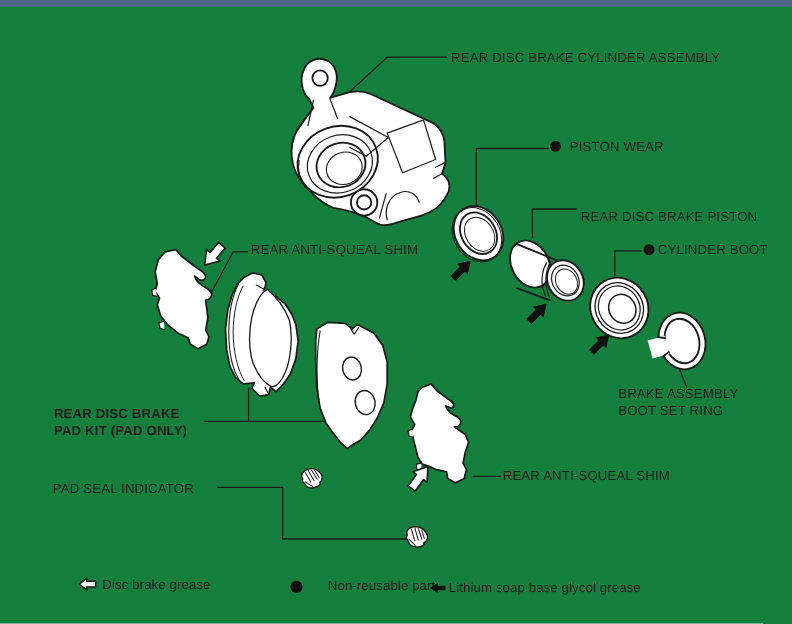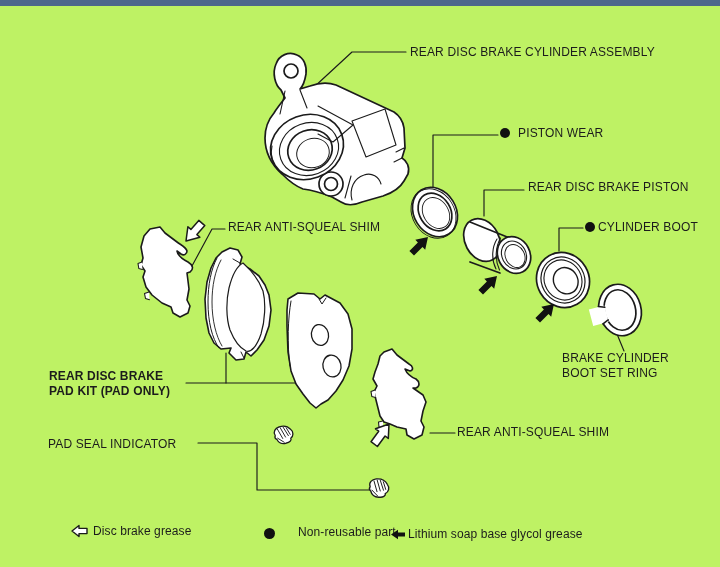--- a/index.html
+++ b/index.html
@@ -1,17 +1,17 @@
 <!DOCTYPE html>
 <html><head>
 <meta charset="utf-8">
 <style>
   html,body{margin:0;padding:0;background:#ffffff;}
   .stage{
-    position:relative;width:720px;height:567px;background:#bef264;
+    position:relative;width:720px;height:567px;background:#15803d;
     overflow:hidden;font-family:"Liberation Sans", sans-serif;
   }
   .topbar{
     position:absolute;left:0;top:0;width:720px;height:6px;
     background:linear-gradient(180deg,#7b92ad 0%,#526d90 35%,#46618а 55%,#2c3f5c 80%,#14233a 100%);
     background-color:#4d688c;
   }
   .artlayer{position:absolute;left:0;top:0;}
   .lbl{
     position:absolute;font-size:12px;line-height:14px;color:#1c1c1c;
@@ -178,29 +178,29 @@
     </g>
   </svg>
 
   <div class="lbl" style="left:410px;top:45px;">REAR DISC BRAKE CYLINDER ASSEMBLY</div>
 
   <div class="lbl row" style="left:500px;top:126px;">
     <span class="bullet" style="margin:2px 8px 0 0;"></span>
     <span>PISTON WEAR</span>
   </div>
 
-  <div class="lbl" style="left:528px;top:180px;">REAR DISC BRAKE PISTON</div>
+  <div class="lbl" style="left:528px;top:190px;">REAR DISC BRAKE PISTON</div>
 
   <div class="lbl row" style="left:585px;top:220px;justify-content:flex-end;">
     <span class="bullet" style="margin:2px 3px 0 0;"></span>
     <span>CYLINDER BOOT</span>
   </div>
 
   <div class="lbl lbl2" style="left:562px;top:351px;">
-    <div>BRAKE CYLINDER</div>
+    <div>BRAKE ASSEMBLY</div>
     <div>BOOT SET RING</div>
   </div>
 
   <div class="lbl" style="left:228px;top:220px;">REAR ANTI-SQUEAL SHIM</div>
 
   <div class="lbl lbl2" style="left:49px;top:369px;font-weight:bold;">
     <div>REAR DISC BRAKE</div>
     <div>PAD KIT (PAD ONLY)</div>
   </div>
 

